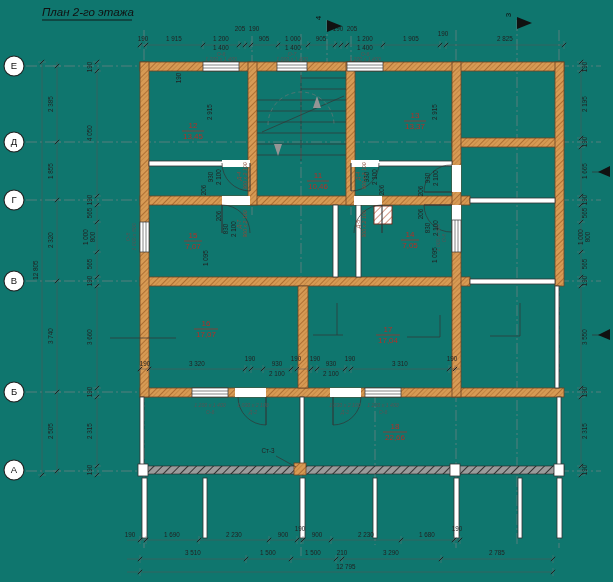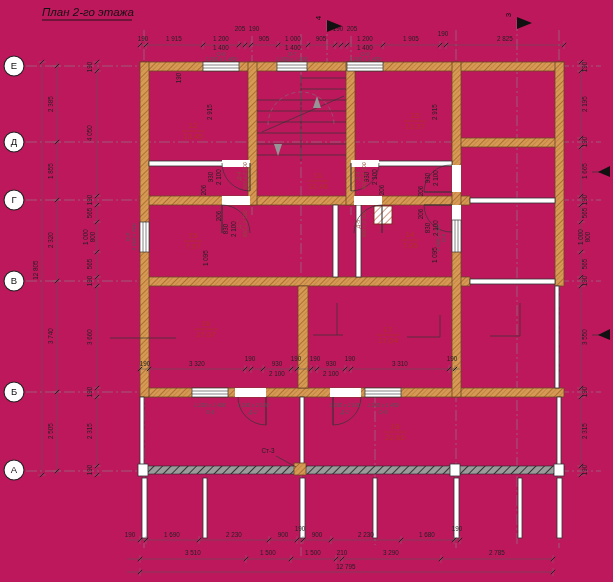--- a/index.html
+++ b/index.html
@@ -1,16 +1,16 @@
 <!DOCTYPE html>
 <html><head>
 <meta charset="utf-8">
 <style>
   html,body{margin:0;padding:0;background:#fff;}
-  #stage{position:relative;width:613px;height:582px;background:#be185d;overflow:hidden;
+  #stage{position:relative;width:613px;height:582px;background:#0f766e;overflow:hidden;
          font-family:"Liberation Sans", sans-serif;}
   svg{position:absolute;left:0;top:0;}
   .wood{fill:url(#woodpat);stroke:#6b4423;stroke-width:0.8;}
   .thin{fill:#fff;stroke:#333;stroke-width:0.8;}
   .gap{fill:#fff;stroke:none;}
   .win{fill:#fff;stroke:#333;stroke-width:0.7;}
   .winline{stroke:#333;stroke-width:0.6;fill:none;}
   .flue{fill:url(#fluepat);stroke:#7a2a1a;stroke-width:0.9;}
   .band{fill:url(#darkpat);stroke:#222;stroke-width:0.6;}
   .axis{stroke:#888;stroke-width:0.6;stroke-dasharray:11 3 2 3;fill:none;}

